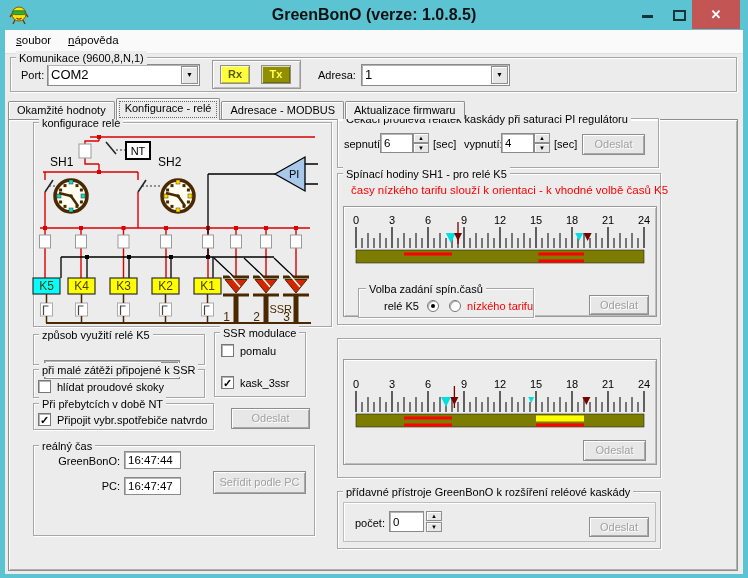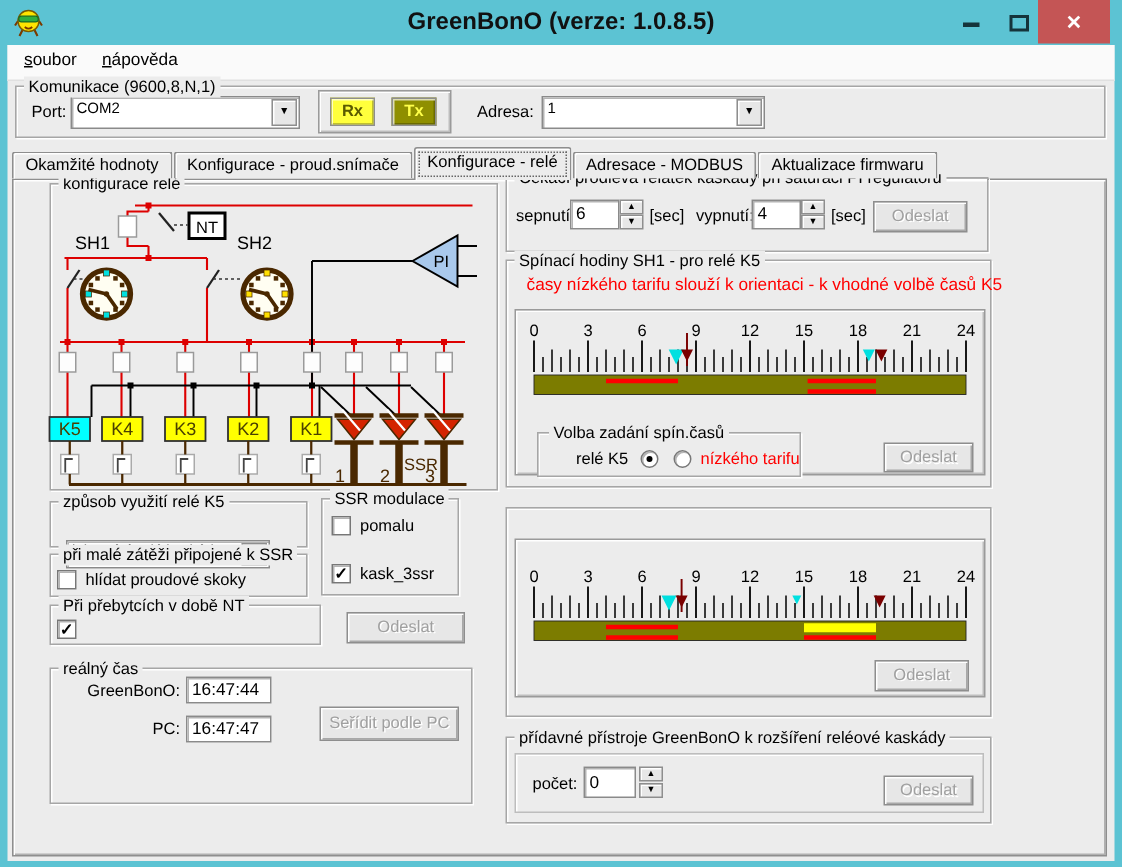--- a/index.html
+++ b/index.html
@@ -25,21 +25,21 @@
   .panel{position:absolute;background:#ececec;border:1px solid #9a9a9a;
          box-shadow:inset 1px 1px 0 #ffffff,inset -1px -1px 0 #bdbdbd;}
   .flatpanel{position:absolute;border:1px solid #bdbdbd;box-shadow:1px 1px 0 #fff inset;}
   .btn{position:absolute;background:#e7e7e7;border:1px solid #8e8e8e;
        box-shadow:inset 1px 1px 0 #ffffff,inset -1px -1px 0 #a8a8a8;
        font-family:"Liberation Sans",sans-serif;font-size:11px;color:#000;text-align:center;cursor:default;padding:0;}
   .btn.disabled{color:#a0a0a0;text-shadow:1px 1px 0 #ffffff;}
   .sunken{background:#fff;border:1px solid #8a8a8a;box-shadow:inset 1px 1px 0 #b4b4b4;}
   .field{position:absolute;font-family:"Liberation Sans",sans-serif;font-size:11.5px;color:#000;padding:0 3px;outline:none;}
   .combo{position:absolute;}
-  .combo .val{position:absolute;left:3px;top:2px;font-size:10px;white-space:nowrap;}
+  .combo .val{position:absolute;left:3px;top:2px;font-size:13px;white-space:nowrap;}
   .combo .drop{position:absolute;right:1px;top:1px;bottom:1px;width:17px;background:#e7e7e7;border:1px solid #8e8e8e;
                box-shadow:inset 1px 1px 0 #fff;font-size:7px;text-align:center;color:#000;}
   .combo .drop i{font-style:normal;position:relative;top:4px;}
   .spin{position:absolute;width:16px;}
   .spin .sp{position:absolute;left:0;width:16px;height:10px;background:#e7e7e7;border:1px solid #8e8e8e;
             box-shadow:inset 1px 1px 0 #fff;font-size:6px;line-height:8px;text-align:center;color:#000;}
   .spin .up{top:0;} .spin .dn{top:10px;}
   .spin .sp i{font-style:normal;}
   .cb{position:absolute;width:13px;height:13px;background:#fff;border:1px solid #777;
       box-shadow:inset 1px 1px 0 #b4b4b4;font:bold 11px/12px "Liberation Sans",sans-serif;text-align:center;color:#000;}
@@ -93,21 +93,20 @@
   <div class="badge" style="left:220px;top:65px;background:#ffff3c;color:#5a5a00">Rx</div>
   <div class="badge" style="left:261px;top:65px;background:#8f8f00;color:#ffff4a">Tx</div>
   <div class="txt" style="left:318px;top:69px">Adresa:</div>
   <div class="combo sunken" style="left:361px;top:64px;width:149px;height:22px">
     <span class="val">1</span>
     <span class="drop"><i>▼</i></span>
   </div>
 
   <div class="tabstrip">
     <div class="tab"><span>Okamžité hodnoty</span></div>
-    <div class="tab"><span>Konfigurace - proud.snímače</span></div>
     <div class="tab active"><span>Konfigurace - relé</span><span class="focusring"></span></div>
     <div class="tab"><span>Adresace - MODBUS</span></div>
     <div class="tab"><span>Aktualizace firmwaru</span></div>
   </div>
   <div class="tabpanel"></div>
 
   <div class="group" style="left:33px;top:122px;width:299px;height:205px"></div>
   <div class="grouplabel" style="left:39px;top:116px">konfigurace relé</div>
 
   <svg class="abs" style="left:30px;top:126px;z-index:3" width="300" height="200" viewBox="0 0 300 200">
@@ -302,20 +301,21 @@
   <div class="txt" style="left:240px;top:377px">kask_3ssr</div>
 
   <div class="group" style="left:33px;top:369px;width:172px;height:29px"></div>
   <div class="grouplabel" style="left:39px;top:363px">při malé zátěži připojené k SSR</div>
   <div class="cb" style="left:38px;top:380px"></div>
   <div class="txt" style="left:57px;top:381px">hlídat proudové skoky</div>
 
   <div class="group" style="left:33px;top:403px;width:181px;height:27px"></div>
   <div class="grouplabel" style="left:39px;top:397px">Při přebytcích v době NT</div>
   <div class="cb on" style="left:38px;top:413px">✓</div>
+  <div class="txt" style="left:57px;top:414px">Připojit vybr.spotřebiče natvrdo</div>
 
   <div class="btn disabled" style="left:231px;top:408px;width:79px;height:21px;line-height:19px">Odeslat</div>
 
   <div class="group" style="left:33px;top:445px;width:282px;height:91px"></div>
   <div class="grouplabel" style="left:39px;top:439px">reálný čas</div>
   <div class="txt rlabel" style="left:40px;top:455px;width:80px">GreenBonO:</div>
   <input class="field sunken" style="left: 124px; top: 451px; width: 57px; height: 18px;" readonly="" value="16:47:44">
   <div class="txt rlabel" style="left:40px;top:480px;width:80px">PC:</div>
   <input class="field sunken" style="left: 124px; top: 477px; width: 57px; height: 18px;" readonly="" value="16:47:47">
   <div class="btn disabled" style="left:213px;top:471px;width:93px;height:23px;line-height:21px">Seřídit podle PC</div>

